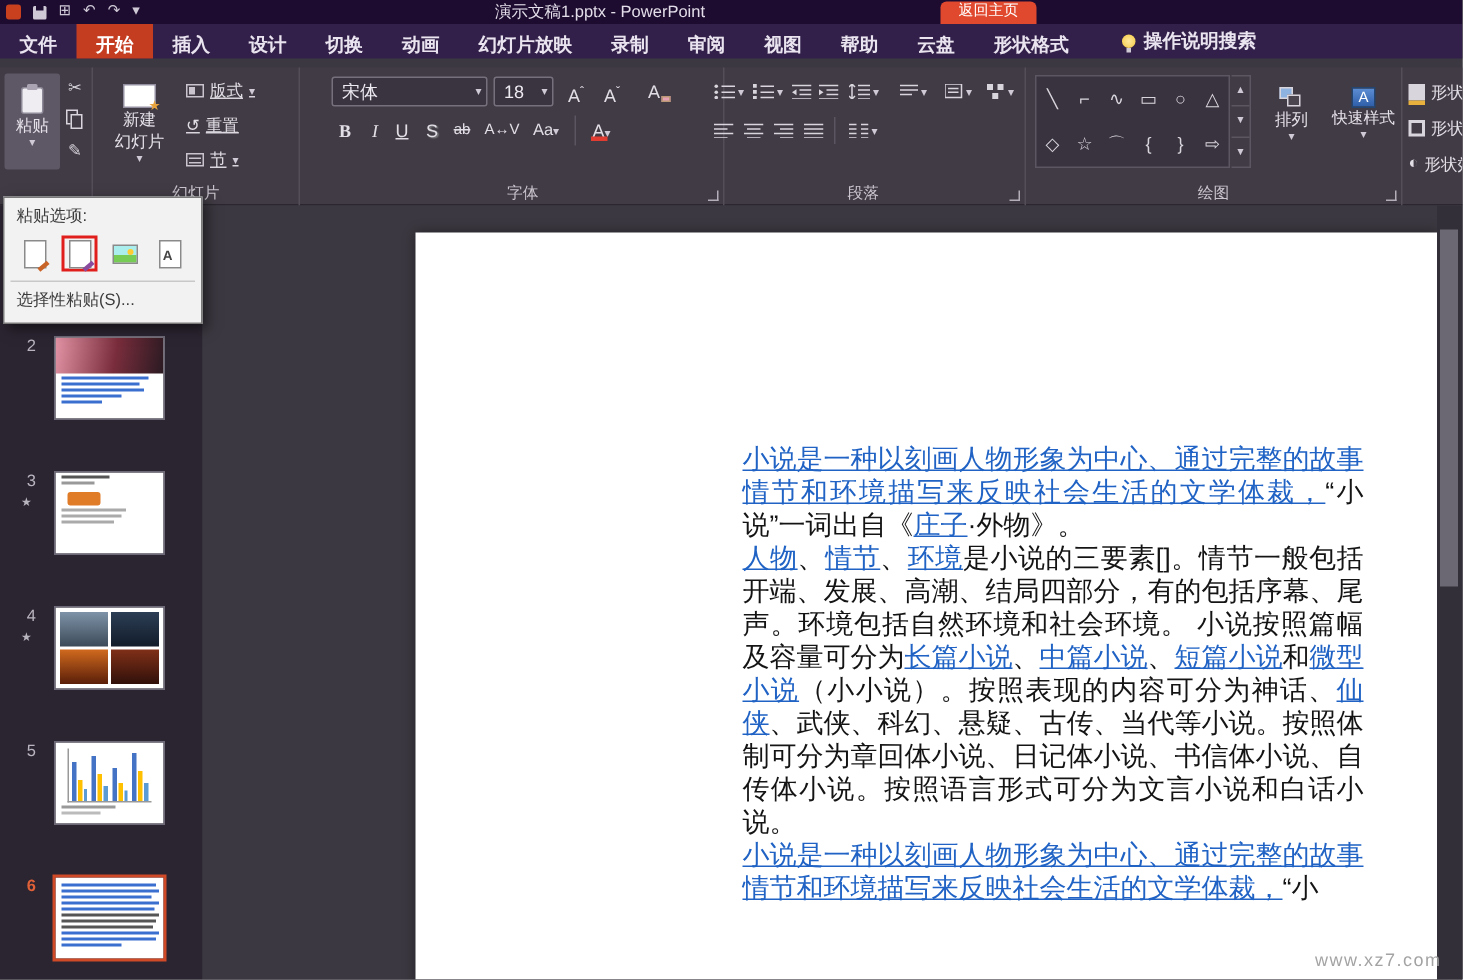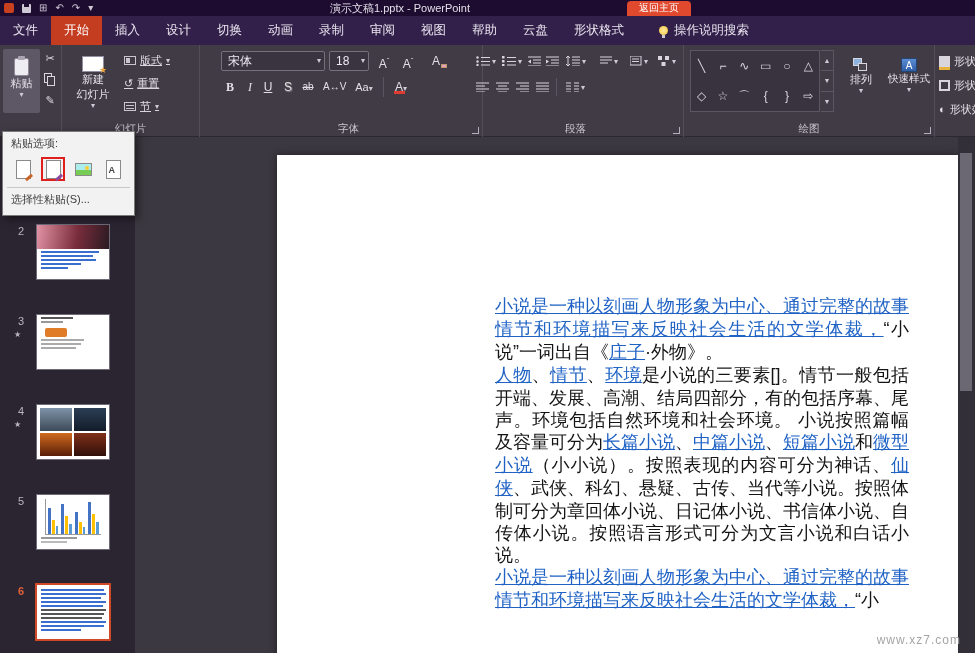--- a/index.html
+++ b/index.html
@@ -13,22 +13,22 @@
   .tb-left { position:absolute; left:4px; top:1px; display:flex; gap:8px; align-items:center; height:14px; }
   .ppt-logo { width:10px; height:10px; background:#c8401e; border-radius:2px; display:inline-block; }
   .tb-ic { color:#cfc9d6; font-size:10px; line-height:14px; cursor:default; }
   .floppy { width:9px; height:9px; background:#cfc9d6; border-radius:1px; position:relative; display:inline-block; }
   .floppy:after { content:""; position:absolute; left:2px; top:0; width:5px; height:3px; background:#1d0c30; }
   .tb-title { position:absolute; left:330px; top:1px; line-height:14px; color:#e3dee9; }
   .tb-promo { position:absolute; left:627px; top:1px; height:20px; line-height:13px;
     background:#e0492e; color:#fff; font-size:10px; padding:0 12px; border-radius:4px; cursor:pointer; }
 
   
-  .tabbar { position:absolute; left:0; top:16px; width:975px; height:29px; background:#32204a;
-    display:flex; align-items:stretch; }
+  .tabbar { position:absolute; left:0; top:16px; width:975px; height:23px; background:#32204a;
+    display:flex; align-items:stretch;font-weight:bold; }
   .tab { padding:0 13px; line-height:29px; font-size:12.5px; color:#e9e4ef; cursor:pointer; white-space:nowrap; }
   .tab.active { background:#c43d20; color:#fff; }
   .tab-search { display:flex; align-items:center; gap:6px; margin-left:22px; color:#e9e4ef; font-size:12.5px; cursor:pointer; }
   .bulb { width:9px; height:9px; border-radius:50%; background:radial-gradient(#ffe9a0,#f3c73c); position:relative; }
   .bulb:after { content:""; position:absolute; left:3px; top:9px; width:3px; height:3px; background:#cfc9d6; }
 
   
   .ribbon { position:absolute; left:0; top:45px; width:975px; height:92px; background:#403b44;
     border-bottom:1px solid #2b2730; color:#d9d5dd; }
   .grp { position:absolute; top:0; height:92px; border-right:1px solid #544e59; }
@@ -152,21 +152,21 @@
   .tline { height:2px; margin:2px 4px 0 4px; }
 
   
   .canvas { position:absolute; left:135px; top:137px; width:840px; height:516px;
     background:#3c3841; overflow:hidden; }
   .slide { position:absolute; left:142px; top:18px; width:681px; height:511px;
     background:#fff; box-shadow:0 0 8px rgba(0,0,0,.45); }
   .slidetext { position:absolute; left:218px; top:140px; width:414px;
     font-size:18px; line-height:22px; color:#141414; text-align:justify; cursor:text; }
   .para { margin:0; }
-  .lnk { color:#2063c5; text-decoration:underline; cursor:pointer;font-family:Liberation Mono, monospace; }
+  .lnk { color:#2063c5; text-decoration:underline; cursor:pointer; }
   .scrollbar { position:absolute; right:0; top:0; width:17px; height:516px; background:#332f39; cursor:pointer; }
   .sthumb { position:absolute; left:2px; top:16px; width:12px; height:238px; background:#6c6873; cursor:grab; }
 
   
   .watermark { position:absolute; right:14px; bottom:6px; z-index:60; text-align:right; opacity:.95; }
   .wm-row { display:flex; align-items:center; gap:7px; justify-content:flex-end; }
   .wm-logo { width:26px; height:26px; border-radius:50%; border:5px solid #2fa8e0;
     border-left-color:transparent; transform:rotate(-35deg); }
   .wm-site { font-size:25px; font-weight:bold; color:#9f9f9f; letter-spacing:2px; }
   .wm-url { font-size:12px; color:#9f9f9f; letter-spacing:1px; margin-top:1px; }
@@ -190,20 +190,21 @@
   </div>
 
   <div class="tabbar">
     <div id="tabs" style="display:flex">
         <div class="tab">文件</div>
         <div class="tab active">开始</div>
         <div class="tab">插入</div>
         <div class="tab">设计</div>
         <div class="tab">切换</div>
         <div class="tab">动画</div>
+        <div class="tab">幻灯片放映</div>
         <div class="tab">录制</div>
         <div class="tab">审阅</div>
         <div class="tab">视图</div>
         <div class="tab">帮助</div>
         <div class="tab">云盘</div>
         <div class="tab">形状格式</div>
       </div>
     <div class="tab-search">
       <span class="bulb"></span>
       <span>操作说明搜索</span>

